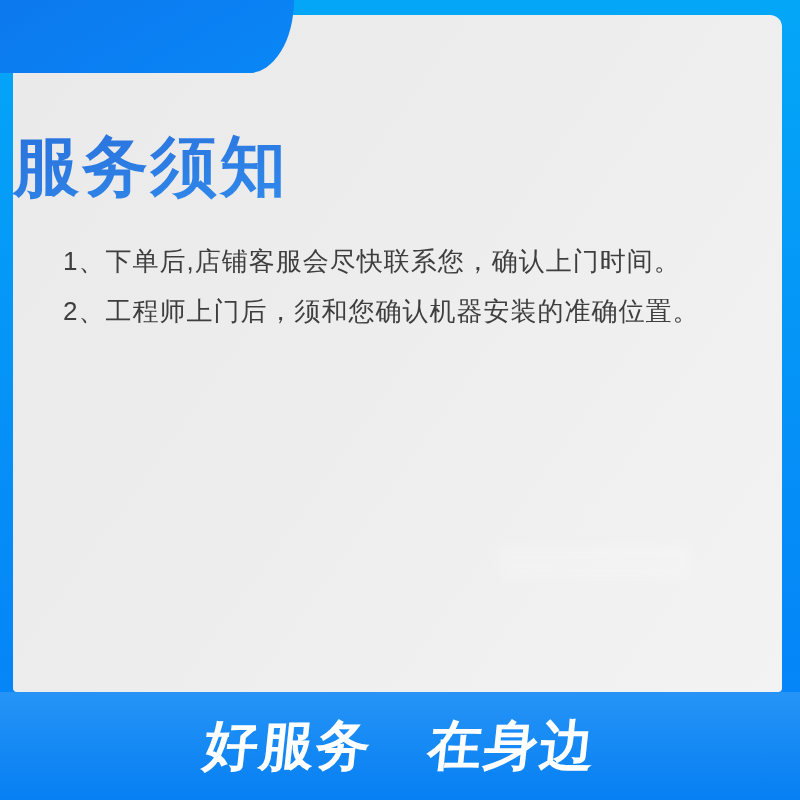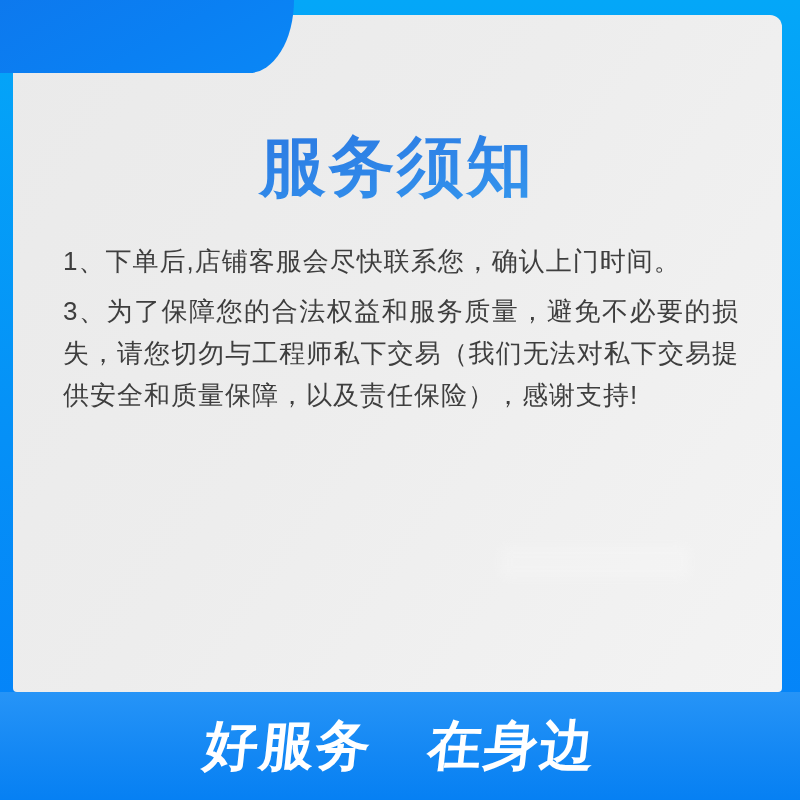--- a/index.html
+++ b/index.html
@@ -15,21 +15,21 @@
     border-radius:4px 12px 4px 4px;
   }
   
   .corner-shape{
     position:absolute;left:0;top:0;width:294px;height:73px;
     background:linear-gradient(150deg,#0d79ee 0%,#0a80f3 55%,#0a87f6 100%);
     border-bottom-right-radius:48px 78px;
   }
   .title{
     position:absolute;left:13px;top:122px;width:769px;
-    text-align:center;
+    text-align:left;
     font-size:66px;font-weight:900;letter-spacing:3px;
     background:linear-gradient(170deg,#2a70dc 0%,#2f86e8 50%,#38a4f2 100%);
     -webkit-background-clip:text;background-clip:text;
     color:transparent;
   }
   .notice-body{
     position:absolute;left:55px;top:232px;width:692px;
   }
   .notice-body p{
     margin:8px;padding:0;
@@ -58,20 +58,20 @@
 <body>
 
 <div class="card"></div>
 
 <div class="corner-shape"></div>
 
 <div class="title">服务须知</div>
 
 <div class="notice-body">
   <p>1、下单后,店铺客服会尽快联系您，确认上门时间。</p>
-  <p>3、为了保障您的合法权益和服务质量，避免不必要的损失，请您切勿与工程师私下交易（我们无法对私下交易提供安全和质量保障，以及责任保险），感谢支持!</p>
+  <p>2、工程师上门后，须和您确认机器安装的准确位置。</p>
 </div>
 
 <div class="watermark"></div>
 
 <div class="footer-bar">
   <div class="slogan">好服务　在身边</div>
 </div>
 
 </body></html>

